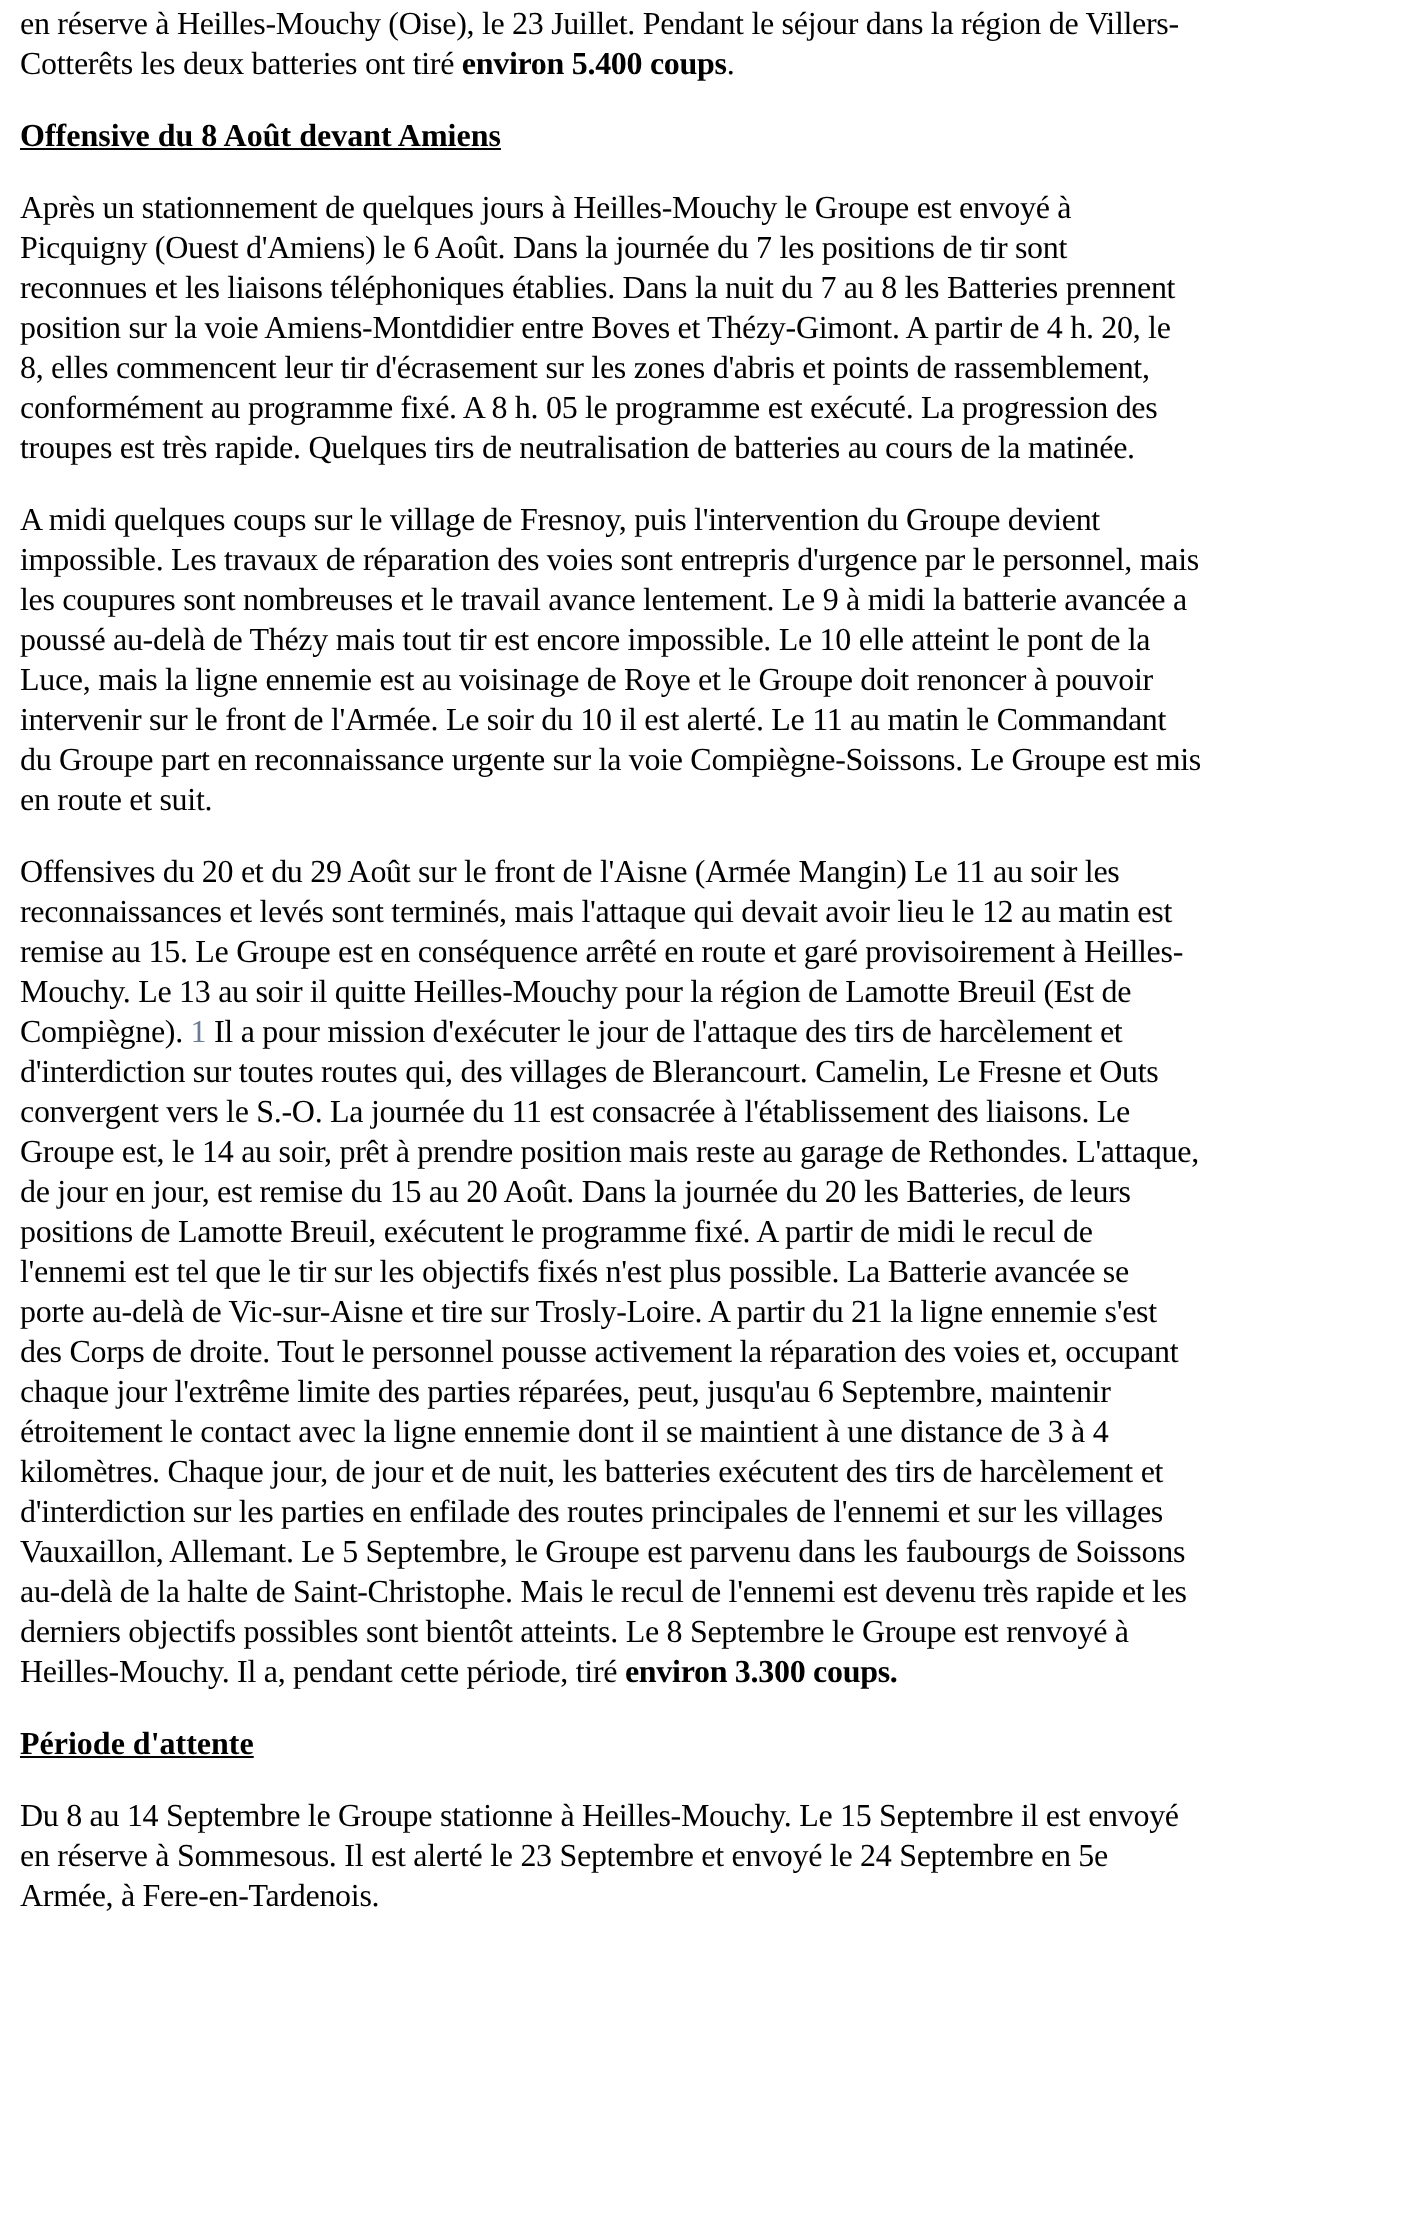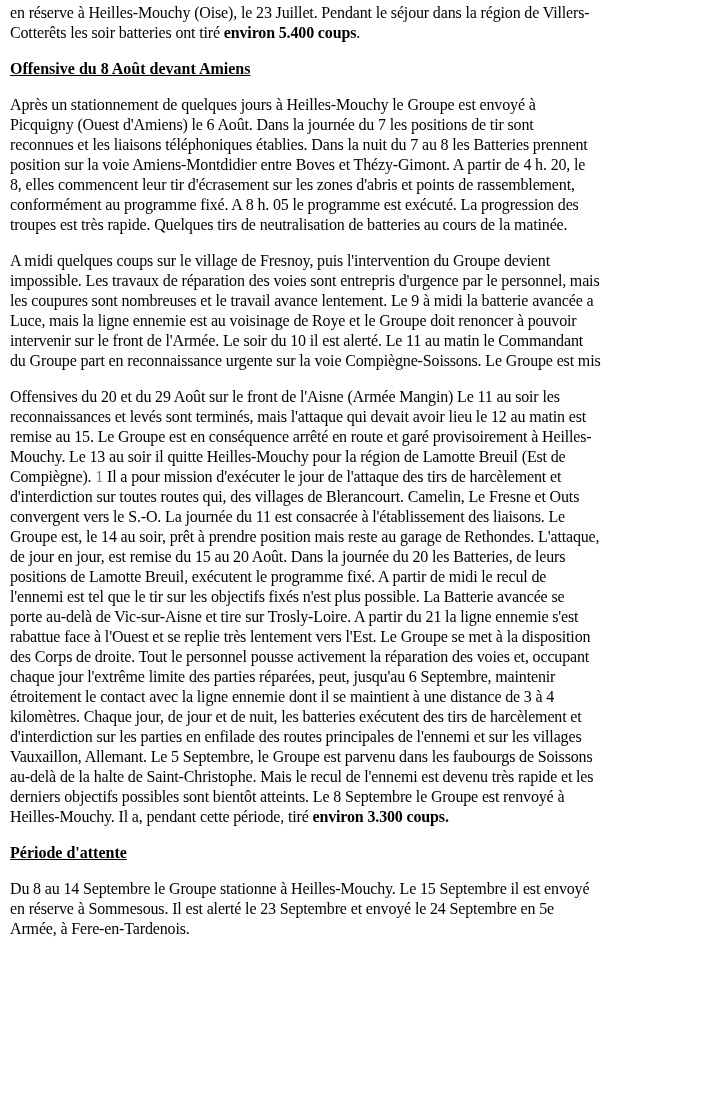--- a/index.html
+++ b/index.html
@@ -42,59 +42,60 @@
     .footnote-ref { color: #6a7b96; }
     .first-para { margin-top: 3px; }
   </style>
 </head>
 <body>
 
 <div class="page">
 
   <p class="para first-para">
     <span class="line">en réserve à Heilles-Mouchy (Oise), le 23 Juillet. Pendant le séjour dans la région de Villers-</span>
-    <span class="line"><span>Cotterêts les soir batteries ont tiré </span><span class="bold">environ 5.400 coups</span><span>.</span></span>
+    <span class="line"><span>Cotterêts les deux batteries ont tiré </span><span class="bold">environ 5.400 coups</span><span>.</span></span>
   </p>
 
   <div class="heading">Offensive du 8 Août devant Amiens</div>
 
   <p class="para">
     <span class="line">Après un stationnement de quelques jours à Heilles-Mouchy le Groupe est envoyé à</span>
     <span class="line">Picquigny (Ouest d'Amiens) le 6 Août. Dans la journée du 7 les positions de tir sont</span>
     <span class="line">reconnues et les liaisons téléphoniques établies. Dans la nuit du 7 au 8 les Batteries prennent</span>
     <span class="line">position sur la voie Amiens-Montdidier entre Boves et Thézy-Gimont. A partir de 4 h. 20, le</span>
     <span class="line">8, elles commencent leur tir d'écrasement sur les zones d'abris et points de rassemblement,</span>
     <span class="line">conformément au programme fixé. A 8 h. 05 le programme est exécuté. La progression des</span>
     <span class="line">troupes est très rapide. Quelques tirs de neutralisation de batteries au cours de la matinée.</span>
   </p>
 
   <p class="para">
     <span class="line">A midi quelques coups sur le village de Fresnoy, puis l'intervention du Groupe devient</span>
     <span class="line">impossible. Les travaux de réparation des voies sont entrepris d'urgence par le personnel, mais</span>
     <span class="line">les coupures sont nombreuses et le travail avance lentement. Le 9 à midi la batterie avancée a</span>
+    <span class="line">poussé au-delà de Thézy mais tout tir est encore impossible. Le 10 elle atteint le pont de la</span>
     <span class="line">Luce, mais la ligne ennemie est au voisinage de Roye et le Groupe doit renoncer à pouvoir</span>
     <span class="line">intervenir sur le front de l'Armée. Le soir du 10 il est alerté. Le 11 au matin le Commandant</span>
     <span class="line">du Groupe part en reconnaissance urgente sur la voie Compiègne-Soissons. Le Groupe est mis</span>
+    <span class="line">en route et suit.</span>
   </p>
 
 
   <p class="para">
     <span class="line">Offensives du 20 et du 29 Août sur le front de l'Aisne (Armée Mangin) Le 11 au soir les</span>
     <span class="line">reconnaissances et levés sont terminés, mais l'attaque qui devait avoir lieu le 12 au matin est</span>
     <span class="line">remise au 15. Le Groupe est en conséquence arrêté en route et garé provisoirement à Heilles-</span>
     <span class="line">Mouchy. Le 13 au soir il quitte Heilles-Mouchy pour la région de Lamotte Breuil (Est de</span>
     <span class="line"><span>Compiègne). </span><span class="footnote-ref">1</span><span> Il a pour mission d'exécuter le jour de l'attaque des tirs de harcèlement et</span></span>
     <span class="line">d'interdiction sur toutes routes qui, des villages de Blerancourt. Camelin, Le Fresne et Outs</span>
     <span class="line">convergent vers le S.-O. La journée du 11 est consacrée à l'établissement des liaisons. Le</span>
     <span class="line">Groupe est, le 14 au soir, prêt à prendre position mais reste au garage de Rethondes. L'attaque,</span>
     <span class="line">de jour en jour, est remise du 15 au 20 Août. Dans la journée du 20 les Batteries, de leurs</span>
     <span class="line">positions de Lamotte Breuil, exécutent le programme fixé. A partir de midi le recul de</span>
     <span class="line">l'ennemi est tel que le tir sur les objectifs fixés n'est plus possible. La Batterie avancée se</span>
     <span class="line">porte au-delà de Vic-sur-Aisne et tire sur Trosly-Loire. A partir du 21 la ligne ennemie s'est</span>
-    <span class="line">rabattue face à l'Ouest et se replie très lentement vers l'Est. Le Groupe se met à la disposition</span>
     <span class="line">des Corps de droite. Tout le personnel pousse activement la réparation des voies et, occupant</span>
     <span class="line">chaque jour l'extrême limite des parties réparées, peut, jusqu'au 6 Septembre, maintenir</span>
     <span class="line">étroitement le contact avec la ligne ennemie dont il se maintient à une distance de 3 à 4</span>
     <span class="line">kilomètres. Chaque jour, de jour et de nuit, les batteries exécutent des tirs de harcèlement et</span>
     <span class="line">d'interdiction sur les parties en enfilade des routes principales de l'ennemi et sur les villages</span>
     <span class="line">Vauxaillon, Allemant. Le 5 Septembre, le Groupe est parvenu dans les faubourgs de Soissons</span>
     <span class="line">au-delà de la halte de Saint-Christophe. Mais le recul de l'ennemi est devenu très rapide et les</span>
     <span class="line">derniers objectifs possibles sont bientôt atteints. Le 8 Septembre le Groupe est renvoyé à</span>
     <span class="line"><span>Heilles-Mouchy. Il a, pendant cette période, tiré </span><span class="bold">environ 3.300 coups.</span></span>
   </p>

